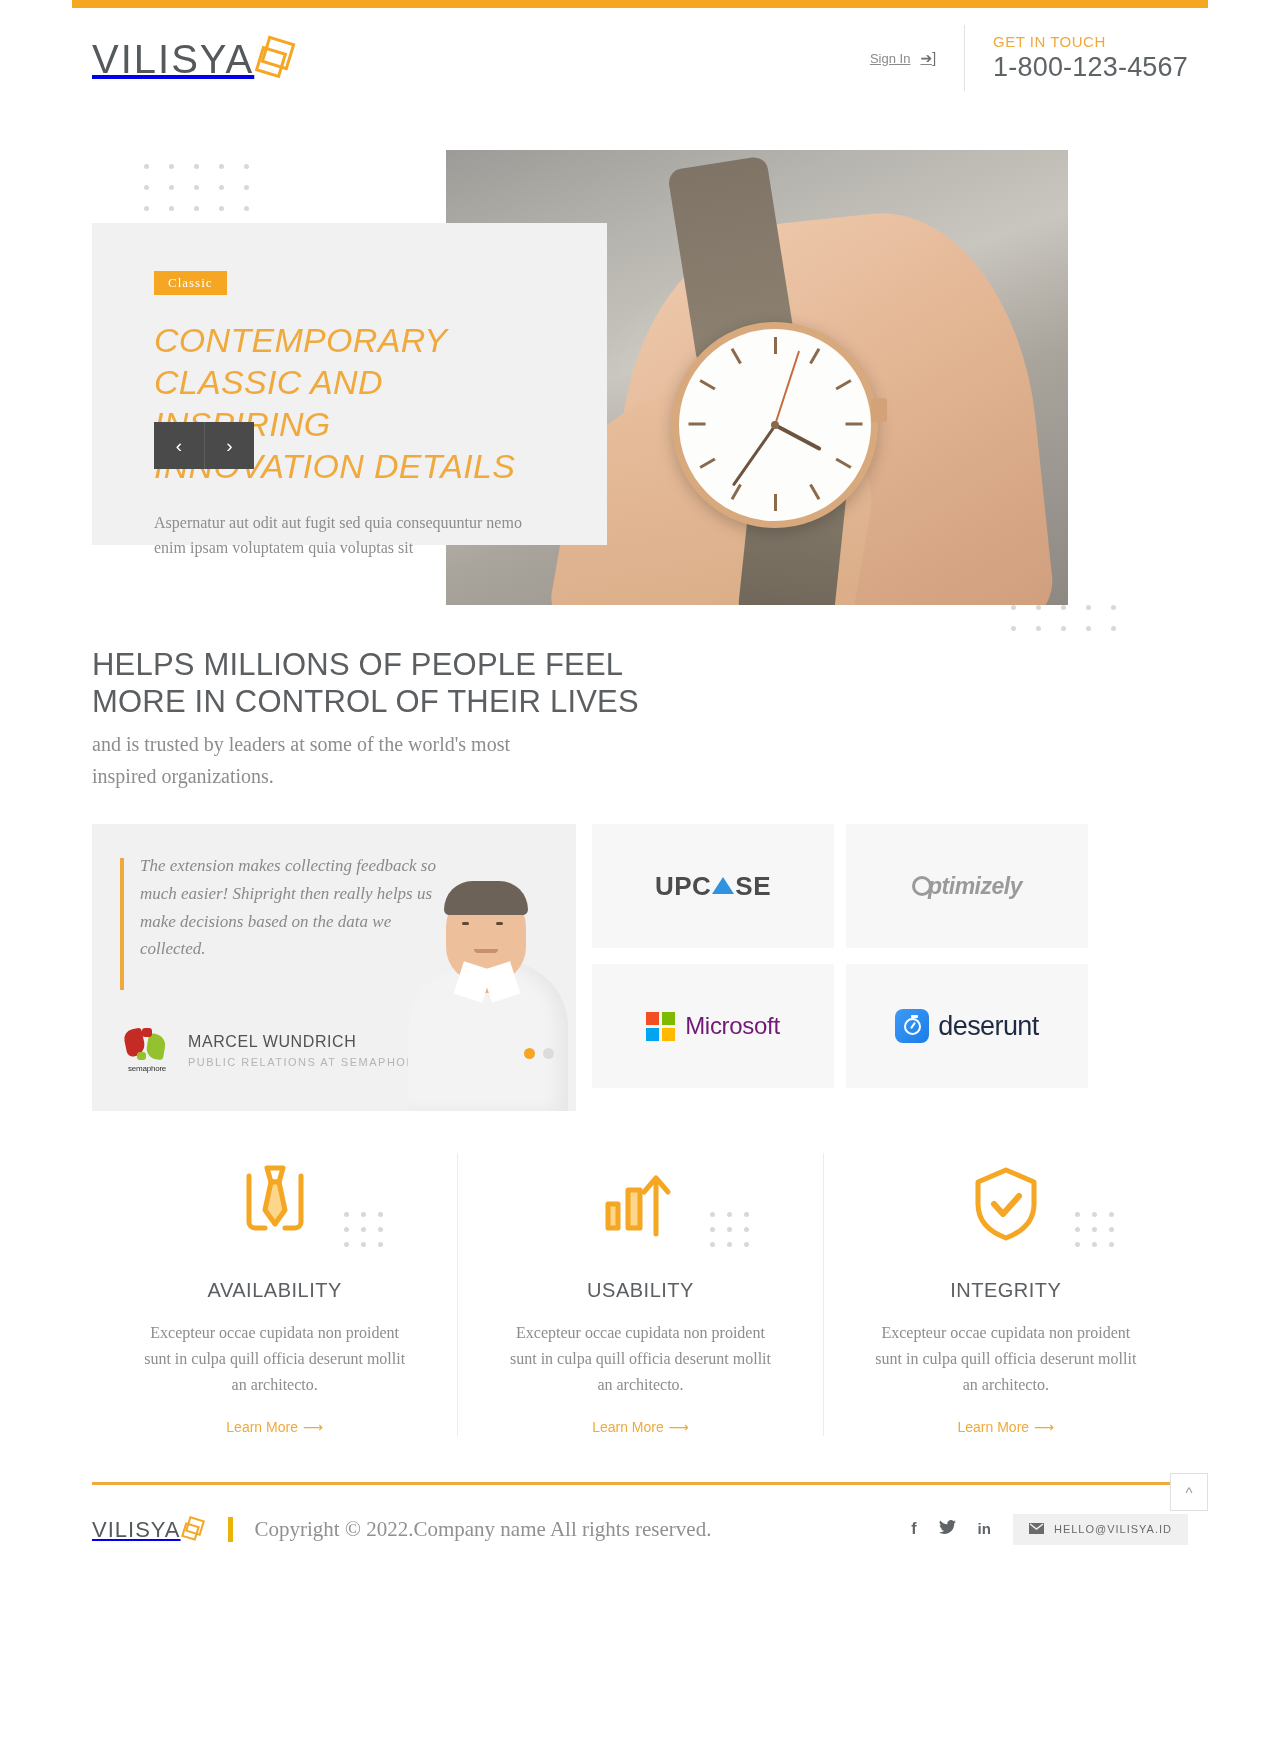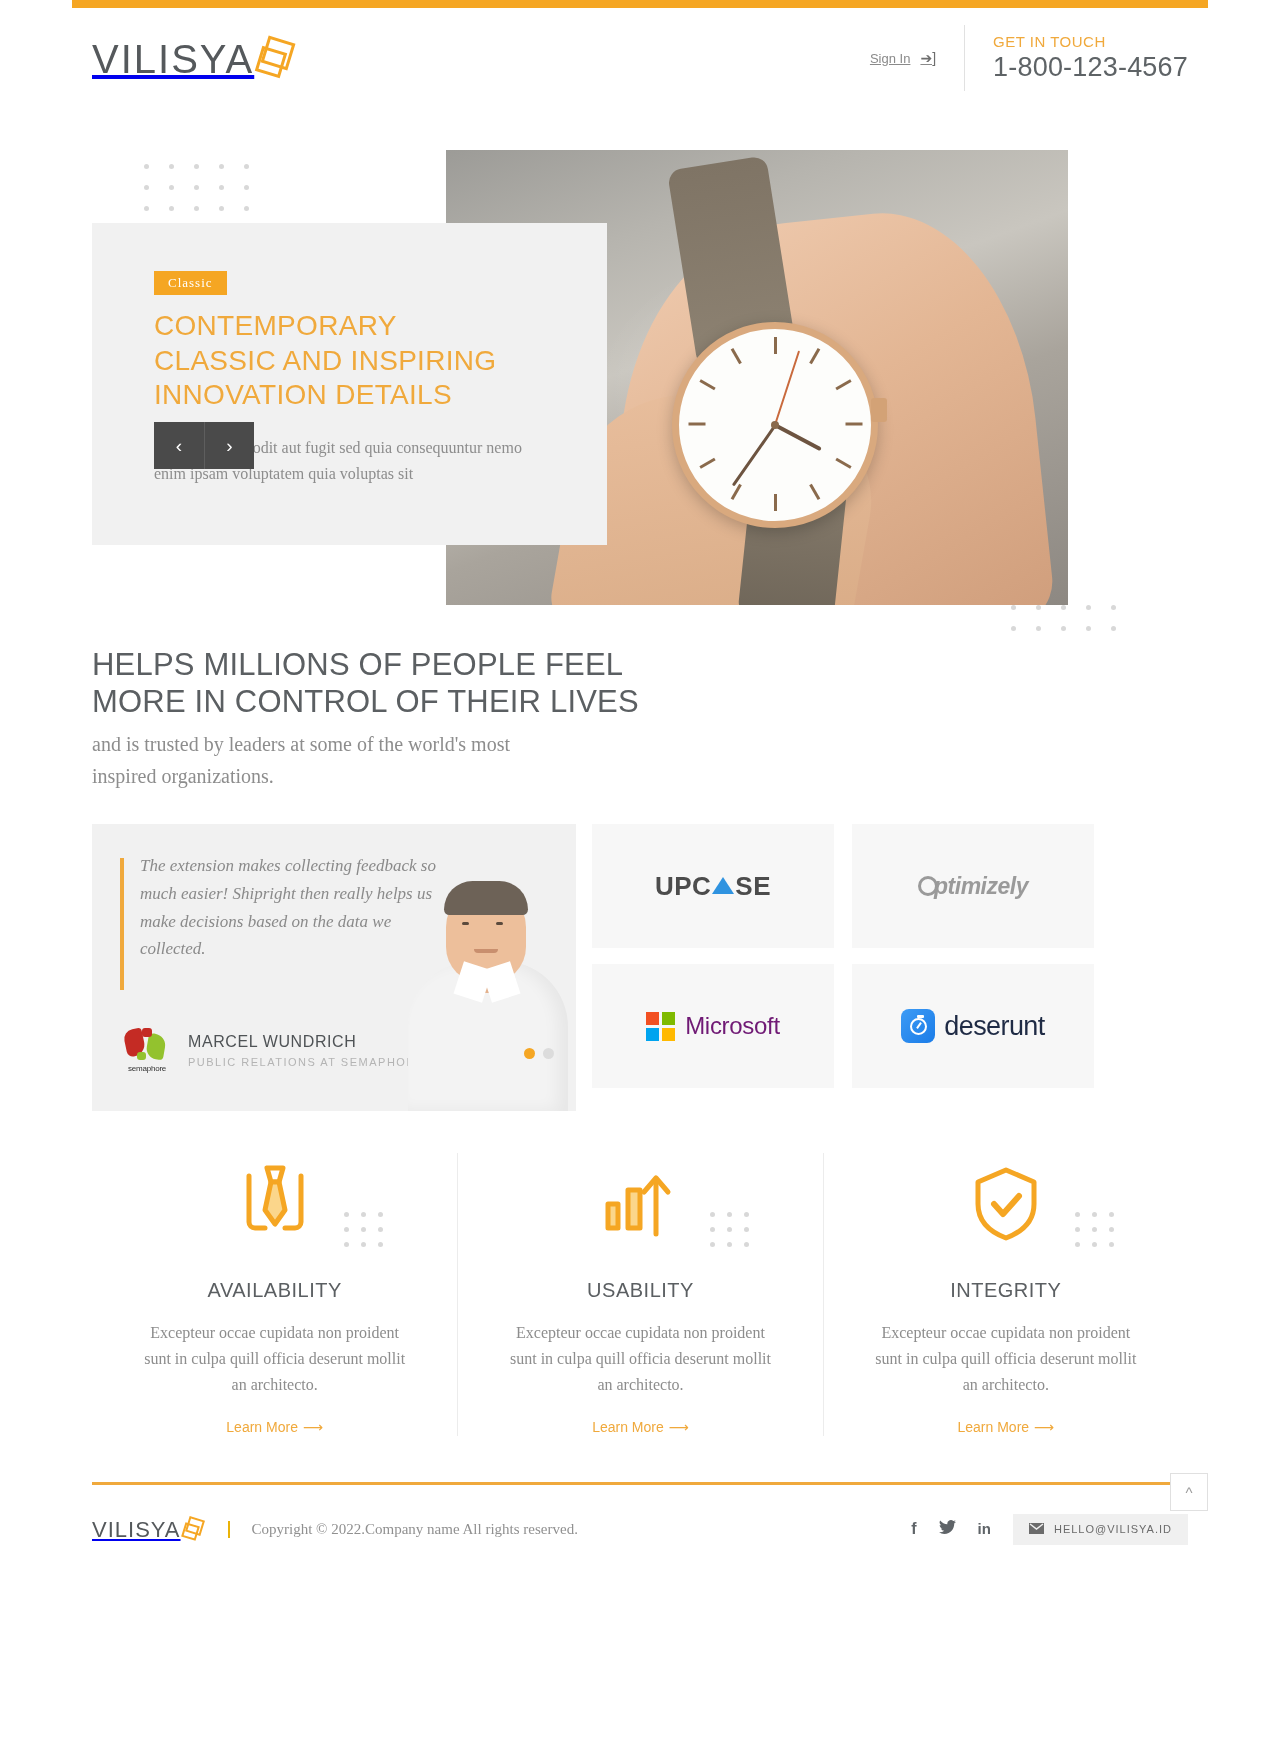--- a/index.html
+++ b/index.html
@@ -114,22 +114,22 @@
 
   .hero-card {
     position: absolute; left: 0; top: 73px; width: 515px; background: #f1f1f1;
     padding: 48px 50px 0 62px; height: 322px;
   }
   .badge {
     display: inline-block; background: #f5a623; color: #fff; font-size: 13px;
     padding: 4px 14px; font-family: "Liberation Serif", serif; letter-spacing: 1px;
   }
   .hero-title {
-    margin-top: 14px; color: #f0a93c; font-size: 28px; line-height: 1.24;
-    font-weight: 400; letter-spacing: .3px;
+    margin-top: 24px; color: #f0a93c; font-size: 34px; line-height: 1.24;
+    font-weight: 400; letter-spacing: .3px; font-style: italic;
   }
   .hero-sub {
     margin-top: 22px; font-family: "Liberation Serif", serif; font-size: 16px;
     line-height: 1.6; color: #8d8d8d; max-width: 390px;
   }
   .hero-arrows { position: absolute; left: 62px; top: 272px; display: flex; }
   .arrow-btn {
     width: 50px; height: 47px; background: #4a4a4a; color: #fff;
     display: flex; align-items: center; justify-content: center; font-size: 19px;
     border: none; cursor: pointer;
@@ -177,21 +177,21 @@
   .p-hair { position:absolute; left:44px; bottom:196px; width:84px; height:34px; background:#6d6257; border-radius: 42px 42px 8px 8px; }
   .p-eye { position:absolute; width:7px; height:3px; background:#5b4a3c; border-radius:2px; bottom:186px; }
   .p-eye.l { left:62px; } .p-eye.r { left:96px; }
   .p-mouth { position:absolute; left:74px; bottom:158px; width:24px; height:4px; background:#c98f6e; border-radius:0 0 10px 10px; }
   .p-collar-l { position:absolute; left:58px; bottom:112px; width:30px; height:34px; background:#fff; transform: rotate(18deg); }
   .p-collar-r { position:absolute; left:86px; bottom:112px; width:30px; height:34px; background:#fff; transform: rotate(-18deg); }
   .dots-nav { position: absolute; left: 432px; bottom: 52px; display: flex; gap: 8px; }
   .dots-nav i { width: 11px; height: 11px; border-radius: 50%; background: #dcdcdc; display:block; }
   .dots-nav i.on { background: #f5a623; }
 
-  .logo-grid { display: grid; grid-template-columns: 242px 242px; grid-template-rows: 124px 124px; gap: 16px 18px; }
+  .logo-grid { display: grid; grid-template-columns: 242px 242px; grid-template-rows: 124px 124px; gap: 16px 12px; }
   .logo-cell {
     background: #f7f7f7; display: flex; align-items: center; justify-content: center;
   }
   .lg-upcase { font-size: 26px; font-weight: bold; color: #4c4c4c; letter-spacing: .5px; display:flex; align-items:center; }
   .lg-upcase .chev {
     display:inline-block; width:0;height:0; border-left:11px solid transparent; border-right:11px solid transparent;
     border-bottom:17px solid #2f93e0; margin: 0 1px 2px 1px;
   }
   .lg-opt { font-family: "Liberation Sans", sans-serif; font-size: 23px; font-weight: bold; font-style: italic; color: #9a9a9a; position: relative; letter-spacing: -.5px; }
   .lg-opt .ring { display:inline-block; width:20px; height:20px; border:3px solid #9a9a9a; border-radius:50%; vertical-align:-2px; margin-right:-4px; }
@@ -228,22 +228,22 @@
   .footer-line { width: 1096px; margin: 46px auto 0; height: 3px; background: #f0a93c; }
   .footer {
     width: 1096px; margin: 0 auto; height: 88px; display: flex; align-items: center;
   }
   .f-brand { display: flex; align-items: flex-end; gap: 1px; padding-right: 22px; }
   .f-brand .brand-word { font-size: 22px; letter-spacing: 1px; }
   .f-brand .brand-mark { width: 24px; height: 24px; }
   .f-brand .sq1 { width: 16px; height: 16px; left: 5px; top: 1px; border-width: 2px; }
   .f-brand .sq2 { width: 15px; height: 15px; left: 1px; top: 7px; border-width: 2px; }
   .f-copy {
-    border-left: 2px solid #eab308; padding-left: 22px;
-    font-family: "Liberation Serif", serif; font-size: 15px; color: #909090;
+    border-left: 5px solid #eab308; padding-left: 22px;
+    font-family: "Liberation Serif", serif; font-size: 21px; color: #909090;
   }
   .f-right { margin-left: auto; display: flex; align-items: center; gap: 22px; }
   .soc { display:flex; align-items:center; gap: 22px; }
   .soc span { color: #5f6468; font-size: 15px; font-weight: bold; }
   .mailbox {
     background: #f0f0f0; padding: 9px 16px; display: flex; align-items: center; gap: 10px;
     font-size: 11px; color: #6b6b6b; letter-spacing: 1px;
   }
   .totop {
     position: absolute; right: 72px; bottom: 62px; width: 38px; height: 38px;

